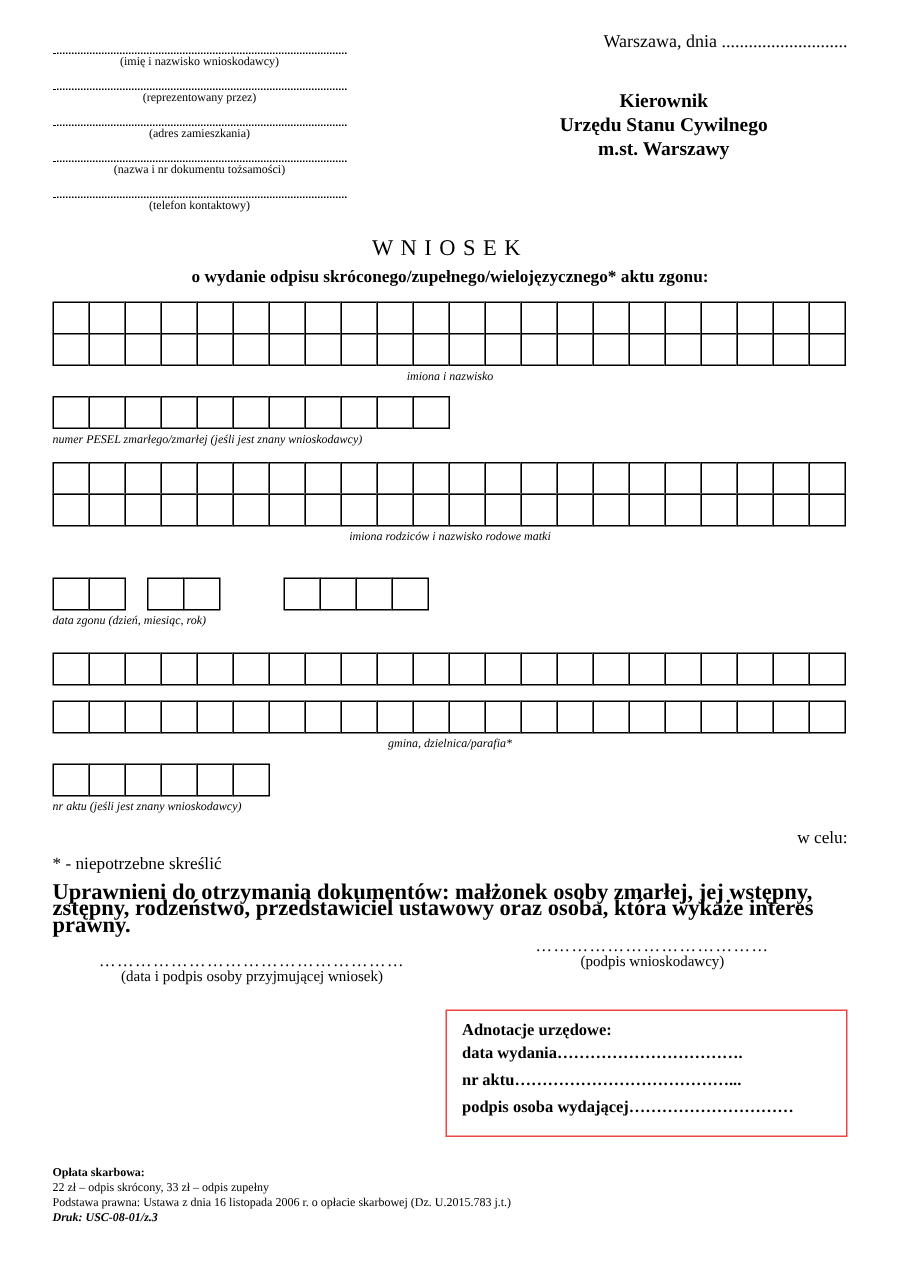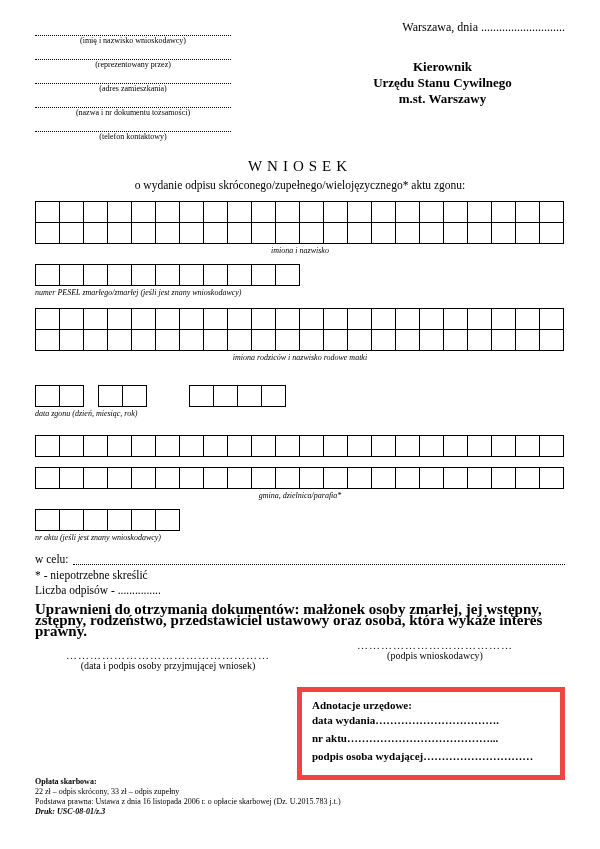--- a/index.html
+++ b/index.html
@@ -14,46 +14,46 @@
   .top { display:flex; justify-content:space-between; }
   .applicant { width:196px; padding-top:4px; }
   .field { margin-bottom:2px; }
   .dotline { border-bottom:1px dotted #000; height:12px; }
   .fieldlabel { font-size:8px; line-height:10px; text-align:center; }
   .right-head { width:245px; }
   .place-date { font-size:12px; text-align:right; white-space:nowrap; }
   .recipient { font-weight:bold; font-size:13px; line-height:16px; text-align:center; margin-top:24px; }
   
   .title { text-align:center; font-weight:normal; font-size:15px; letter-spacing:5px; margin-top:14px; }
-  .subtitle { text-align:center; font-weight:normal; font-size:11.5px; margin-top:4px; }
+  .subtitle { text-align:center; font-weight:bold; font-size:11.5px; margin-top:4px; }
   
   .grid { }
   .boxrow { display:flex; }
   .boxrow + .boxrow { margin-top:-1px; }
   .boxgroup { display:flex; }
   .boxcell { width:25px; height:22px; border:1px solid #000; margin-left:-1px; background:#fff; }
   .boxcell:first-child { margin-left:0; }
   .caption { font-size:8px; line-height:11px; margin-top:1px;font-style:italic; }
   .caption.center { text-align:center; }
   .mt10 { margin-top:10px; } .mt8 { margin-top:8px; } .mt16 { margin-top:16px; } .mt22 { margin-top:22px; }
   
-  .purpose { display:flex; align-items:flex-end; font-size:11.5px; margin-top:10px; }
+  .purpose { display:flex; align-items:flex-end; font-size:11.5px; margin-top:10px;flex-direction:column; }
   .purpose .fill { flex:1; border-bottom:1px dotted #000; height:12px; margin-left:4px; }
   .strike-note { font-size:11.5px; margin-top:4px; }
   .copies { font-size:11.5px; margin-top:3px; }
   .entitled { font-size:15px; font-weight:bold; line-height:11px; margin-top:8px; }
   
   .signatures { position:relative; height:46px; margin-top:2px; }
   .sig { position:absolute; text-align:center; }
   .sig-right { left:310px; top:0; width:180px; }
   .sig-left { left:28px; top:10px; width:210px; }
   .sig-dots { font-size:11px; letter-spacing:1px; white-space:nowrap; }
   .sig-label { font-size:10px; line-height:10px; }
   
-  .annotations { width:268px; margin-left:auto; margin-top:2px; border:5px solid #ef4444; padding:7px 2px 10px 10px; }
+  .annotations { width:268px; margin-left:auto; margin-top:2px; border:1px solid #ef4444; padding:7px 2px 10px 10px; }
   .annotations .ann-title { font-weight:bold; font-size:11px; }
   .annotations .ann-line { font-weight:bold; font-size:11px; line-height:18px; white-space:nowrap; overflow:hidden; }
   
   .footer { position:absolute; left:35px; bottom:32px; font-size:8px; line-height:10px; }
   .footer .bold { font-weight:bold; }
   .footer .druk { font-weight:bold; font-style:italic; }
 </style>
 </head>
 <body>
 
@@ -318,21 +318,20 @@
       </div>
     </div>
   <div class="caption">nr aktu (jeśli jest znany wnioskodawcy)</div>
 
   <div class="purpose">
     <span>w celu:</span>
     <span class="fill"></span>
   </div>
 
   <div class="strike-note">* - niepotrzebne skreślić</div>
-  <div class="copies">Liczba odpisów - ...............</div>
   <div class="entitled">Uprawnieni do otrzymania dokumentów: małżonek osoby zmarłej, jej wstępny, zstępny, rodzeństwo, przedstawiciel ustawowy oraz osoba, która wykaże interes prawny.</div>
 
   <div class="signatures">
     <div class="sig sig-right">
       <div class="sig-dots">…………………………………</div>
       <div class="sig-label">(podpis wnioskodawcy)</div>
     </div>
     <div class="sig sig-left">
       <div class="sig-dots">……………………………………………</div>
       <div class="sig-label">(data i podpis osoby przyjmującej wniosek)</div>

